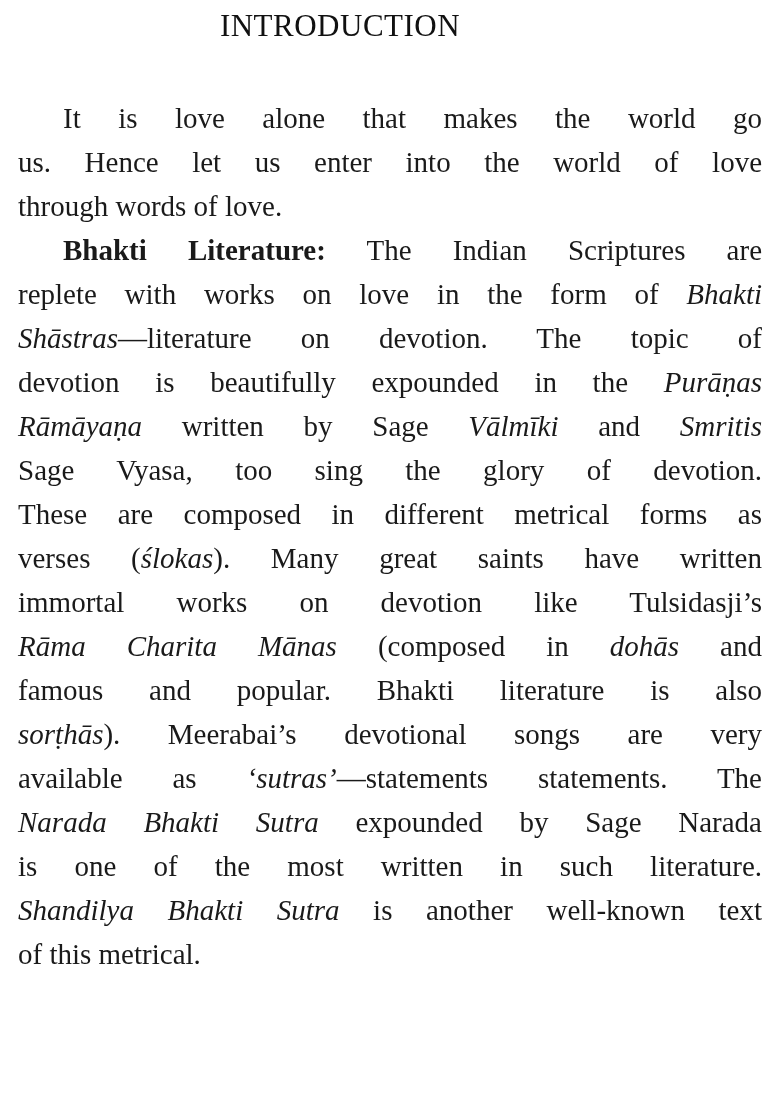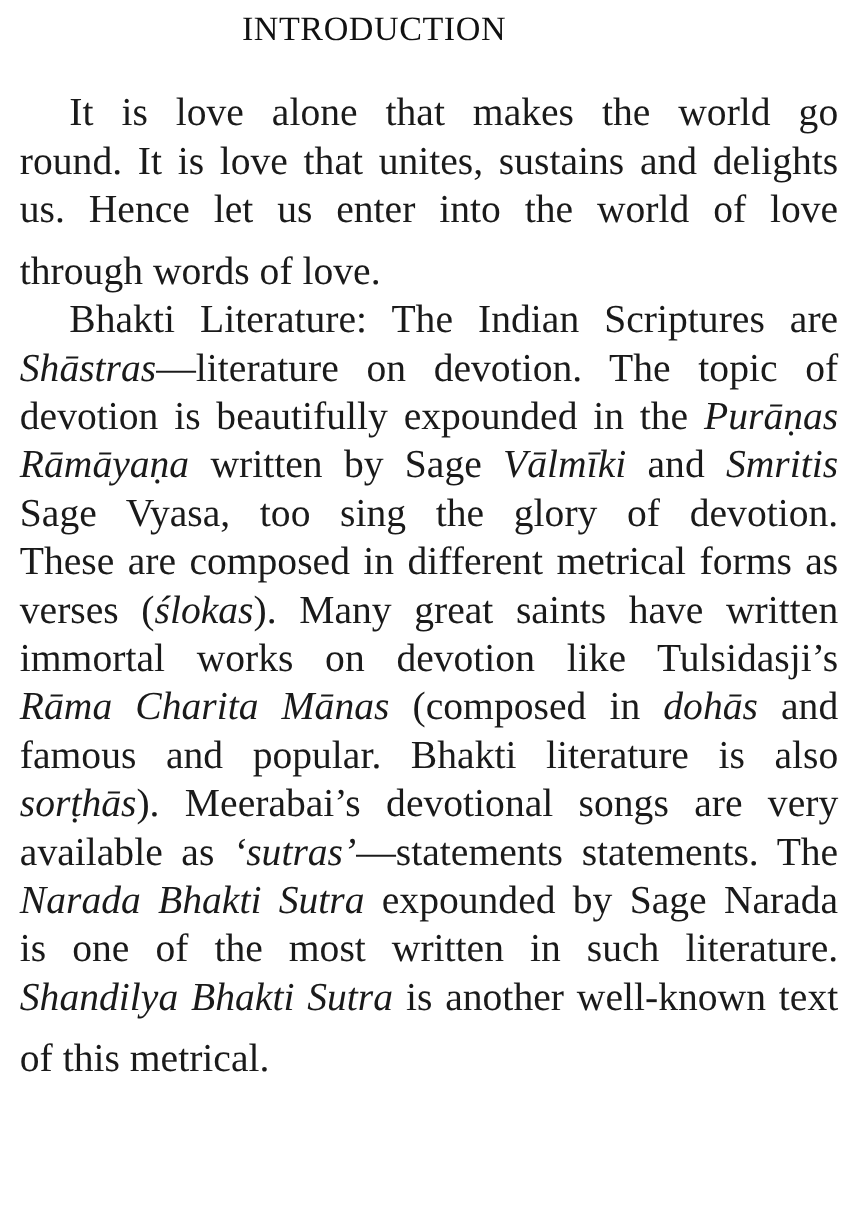--- a/index.html
+++ b/index.html
@@ -8,49 +8,49 @@
     font-family: "Liberation Serif", "DejaVu Serif", serif;
     color: #1a1a1a;
   }
   .page { position: relative; width: 780px; height: 1108px; }
   .title {
     position: absolute; left: 0; top: 4px; width: 680px;
     text-align: center; font-size: 31px; letter-spacing: 0.5px;
     line-height: 44px; color: #111;
   }
   .body {
-    position: absolute; left: 18px; top: 80px; width: 744px;
-    font-size: 36px; line-height: 44px;
+    position: absolute; left: 18px; top: 96px; width: 744px;
+    font-size: 29px; line-height: 44px;
   }
   .line {
     display: block; height: 44px; white-space: nowrap;
     text-align: justify; text-align-last: justify; overflow: visible;
   }
-  .line.last { text-align-last: left; margin-top: 12px; }
+  .line.last { text-align-last: left; }
   .indent { padding-left: 45px; }
-  .b { font-weight: normal; }
+  .b { font-weight: bold; }
   .i { font-style: italic; }
 </style>
 </head>
 <body>
 
 <div class="page">
   <div class="title">INTRODUCTION</div>
 
   <div class="body">
 
     <div>
       <span class="line indent">It is love alone that makes the world go</span>
-      <span class="line">round. It is love that unites, sustains and delights</span>
       <span class="line">us. Hence let us enter into the world of love</span>
       <span class="line last">through words of love.</span>
     </div>
 
     <div>
       <span class="line indent"><span class="b">Bhakti Literature:</span><span> The Indian Scriptures are</span></span>
+      <span class="line"><span>replete with works on love in the form of </span><span class="i">Bhakti</span></span>
       <span class="line"><span class="i">Shāstras</span><span>—literature on devotion. The topic of</span></span>
       <span class="line"><span>devotion is beautifully expounded in the </span><span class="i">Purāṇas</span></span>
       <span class="line"><span class="i">Rāmāyaṇa</span><span> written by Sage </span><span class="i">Vālmīki</span><span> and </span><span class="i">Smritis</span></span>
       <span class="line">Sage Vyasa, too sing the glory of devotion.</span>
       <span class="line">These are composed in different metrical forms as</span>
       <span class="line"><span>verses (</span><span class="i">ślokas</span><span>). Many great saints have written</span></span>
       <span class="line">immortal works on devotion like Tulsidasji’s</span>
       <span class="line"><span class="i">Rāma Charita Mānas</span><span> (composed in </span><span class="i">dohās</span><span> and</span></span>
       <span class="line">famous and popular. Bhakti literature is also</span>
       <span class="line"><span class="i">sorṭhās</span><span>). Meerabai’s devotional songs are very</span></span>

